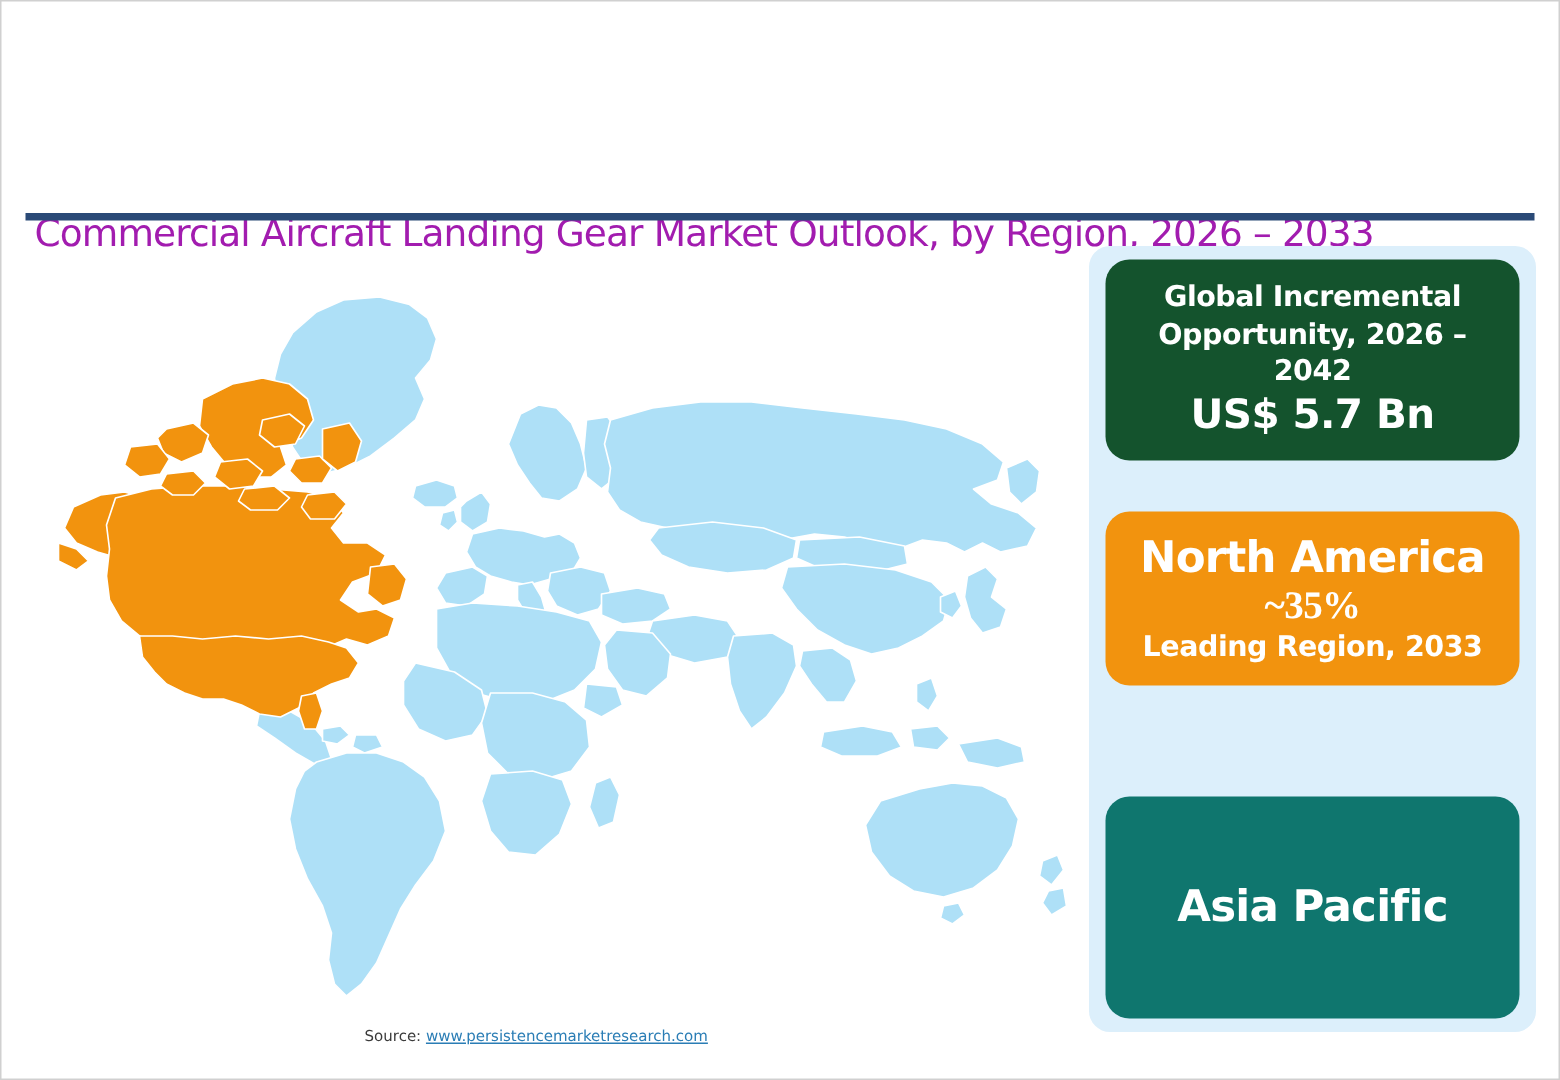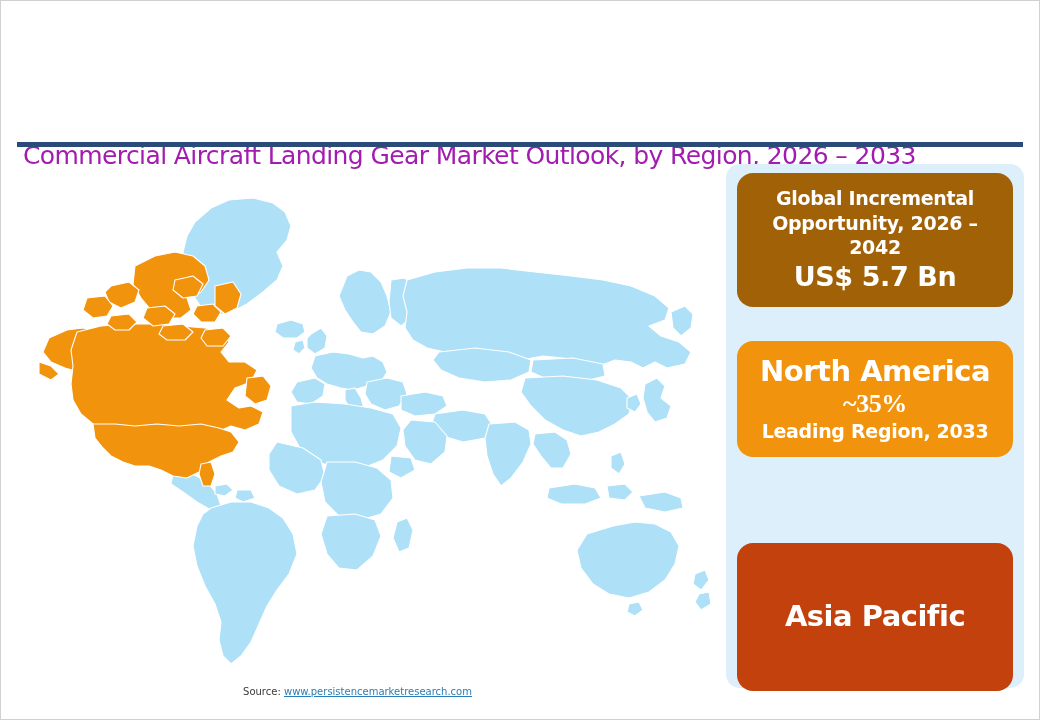--- a/index.html
+++ b/index.html
@@ -109,32 +109,31 @@
     flex-direction: column;
     align-items: center;
     justify-content: center;
     text-align: center;
     color: #ffffff;
     padding: 6px 12px;
   }
   #card-opportunity {
     top: 9px;
     height: 134px;
-    background: #a16207;
+    background: #14532d;
   }
   #card-leading {
     top: 177px;
     height: 116px;
     background: #F2930E;
   }
   #card-fastgrowing {
     top: 367px;
     height: 148px;
-    background: #c2410c;
-    margin-top: 12px;
+    background: #0f766e;
   }
   .line-sm {
     font-family: "DejaVu Sans", sans-serif;
     font-weight: bold;
     font-size: 19px;
     line-height: 1.28;
     letter-spacing: -0.3px;
   }
   .line-lg {
     font-family: "DejaVu Sans", sans-serif;

